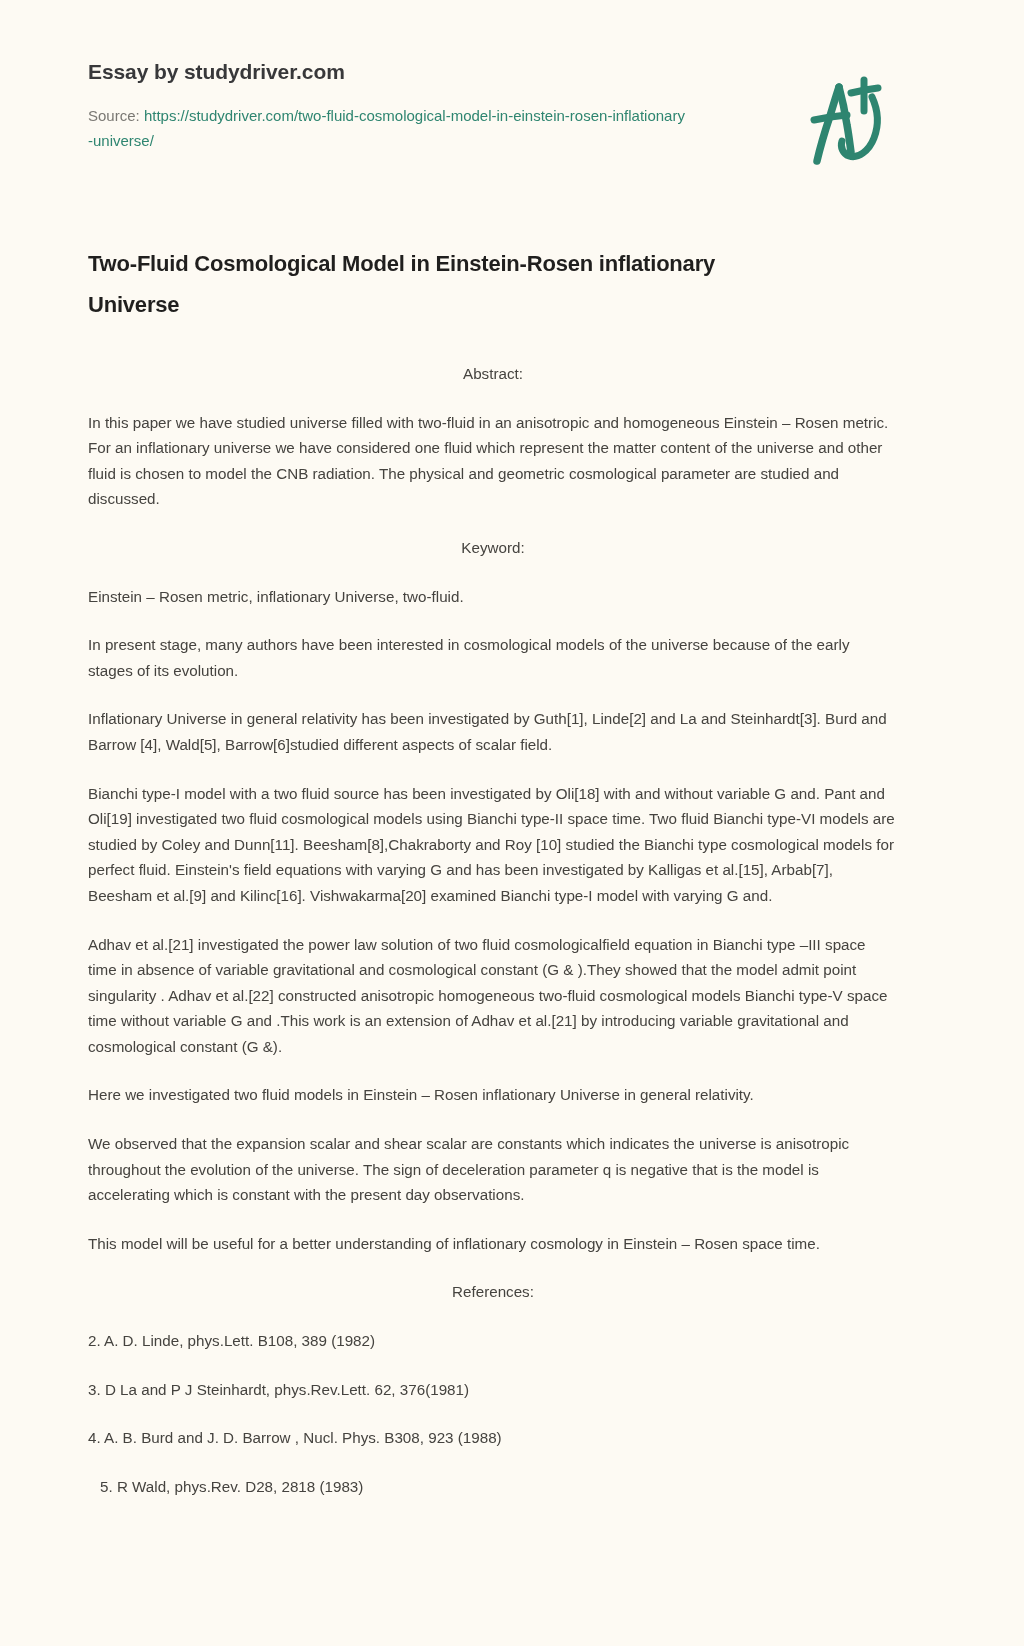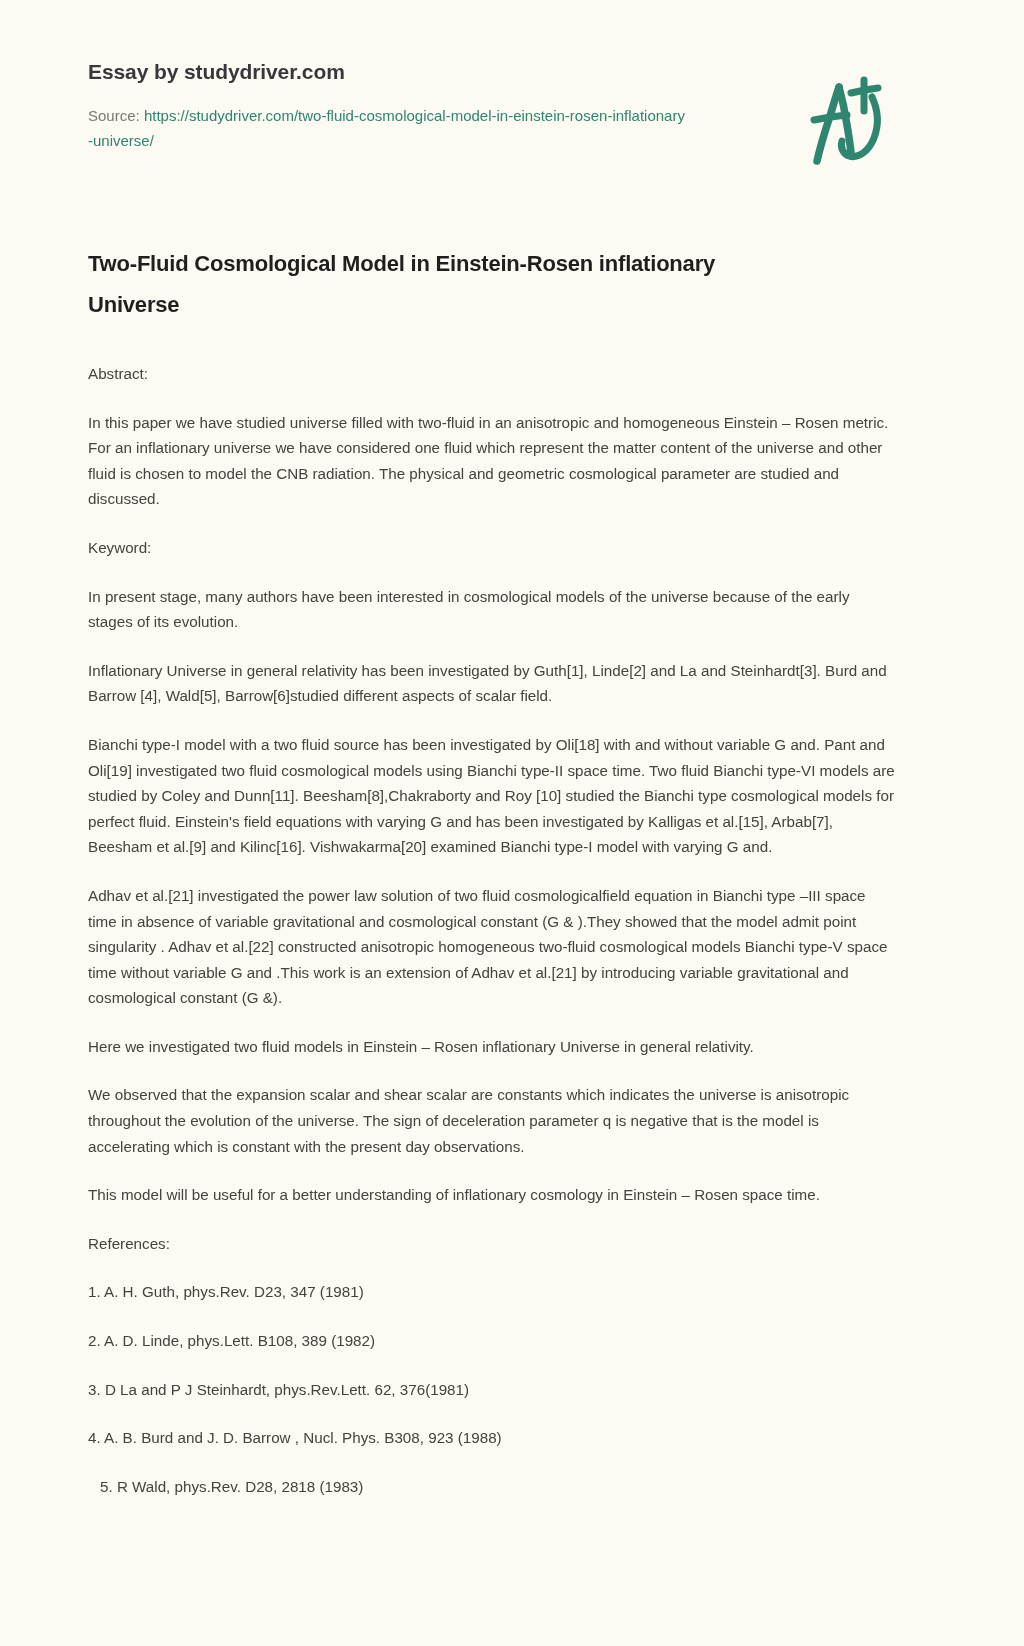--- a/index.html
+++ b/index.html
@@ -92,20 +92,21 @@
   }
   .para {
     font-size: 15.2px;
     line-height: 25.6px;
     color: #45433f;
     margin: 0 0 23px 0;
     max-width: 810px;
   }
   .para.section-label {
     margin-bottom: 23px;
+    text-align: center;
   }
   .ref {
     font-size: 15.2px;
     line-height: 25.6px;
     color: #45433f;
     margin: 0 0 23px 0;
   }
   .ref:last-child { margin-bottom: 0; margin-left: 12px; }
 </style>
 </head>
@@ -141,31 +142,31 @@
     </div>
   </div>
 
   <div class="article">
 
     <h1 class="article-title">Two-Fluid Cosmological Model in Einstein-Rosen inflationary Universe</h1>
 
     <p class="para section-label">Abstract:</p>
     <p class="para">In this paper we have studied universe filled with two-fluid in an anisotropic and homogeneous Einstein – Rosen metric. For an inflationary universe we have considered one fluid which represent the matter content of the universe and other fluid is chosen to model the CNB radiation. The physical and geometric cosmological parameter are studied and discussed.</p>
     <p class="para section-label">Keyword:</p>
+    <p class="para">Einstein – Rosen metric, inflationary Universe, two-fluid.</p>
     <p class="para">In present stage, many authors have been interested in cosmological models of the universe because of the early stages of its evolution.</p>
     <p class="para">Inflationary Universe in general relativity has been investigated by Guth[1], Linde[2] and La and Steinhardt[3]. Burd and Barrow [4], Wald[5], Barrow[6]studied different aspects of scalar field.</p>
     <p class="para">Bianchi type-I model with a two fluid source has been investigated by Oli[18] with and without variable G and. Pant and Oli[19] investigated two fluid cosmological models using Bianchi type-II space time. Two fluid Bianchi type-VI models are studied by Coley and Dunn[11]. Beesham[8],Chakraborty and Roy [10] studied the Bianchi type cosmological models for perfect fluid. Einstein's field equations with varying G and has been investigated by Kalligas et al.[15], Arbab[7], Beesham et al.[9] and Kilinc[16]. Vishwakarma[20] examined Bianchi type-I model with varying G and.</p>
     <p class="para">Adhav et al.[21] investigated the power law solution of two fluid cosmologicalfield equation in Bianchi type –III space time in absence of variable gravitational and cosmological constant (G &amp; ).They showed that the model admit point singularity . Adhav et al.[22] constructed anisotropic homogeneous two-fluid cosmological models Bianchi type-V space time without variable G and .This work is an extension of Adhav et al.[21] by introducing variable gravitational and cosmological constant (G &amp;).</p>
     <p class="para">Here we investigated two fluid models in Einstein – Rosen inflationary Universe in general relativity.</p>
     <p class="para">We observed that the expansion scalar and shear scalar are constants which indicates the universe is anisotropic throughout the evolution of the universe. The sign of deceleration parameter q is negative that is the model is accelerating which is constant with the present day observations.</p>
     <p class="para">This model will be useful for a better understanding of inflationary cosmology in Einstein – Rosen space time.</p>
     <p class="para section-label">References:</p>
 
     <div>
-      <p class="ref">1. A. H. Guth, phys.Rev. D23, 347 (1981)</p>
       <p class="ref">2. A. D. Linde, phys.Lett. B108, 389 (1982)</p>
       <p class="ref">3. D La and P J Steinhardt, phys.Rev.Lett. 62, 376(1981)</p>
       <p class="ref">4. A. B. Burd and J. D. Barrow , Nucl. Phys. B308, 923 (1988)</p>
       <p class="ref">5. R Wald, phys.Rev. D28, 2818 (1983)</p>
 
     </div>
 
   </div>
 
 </div>

